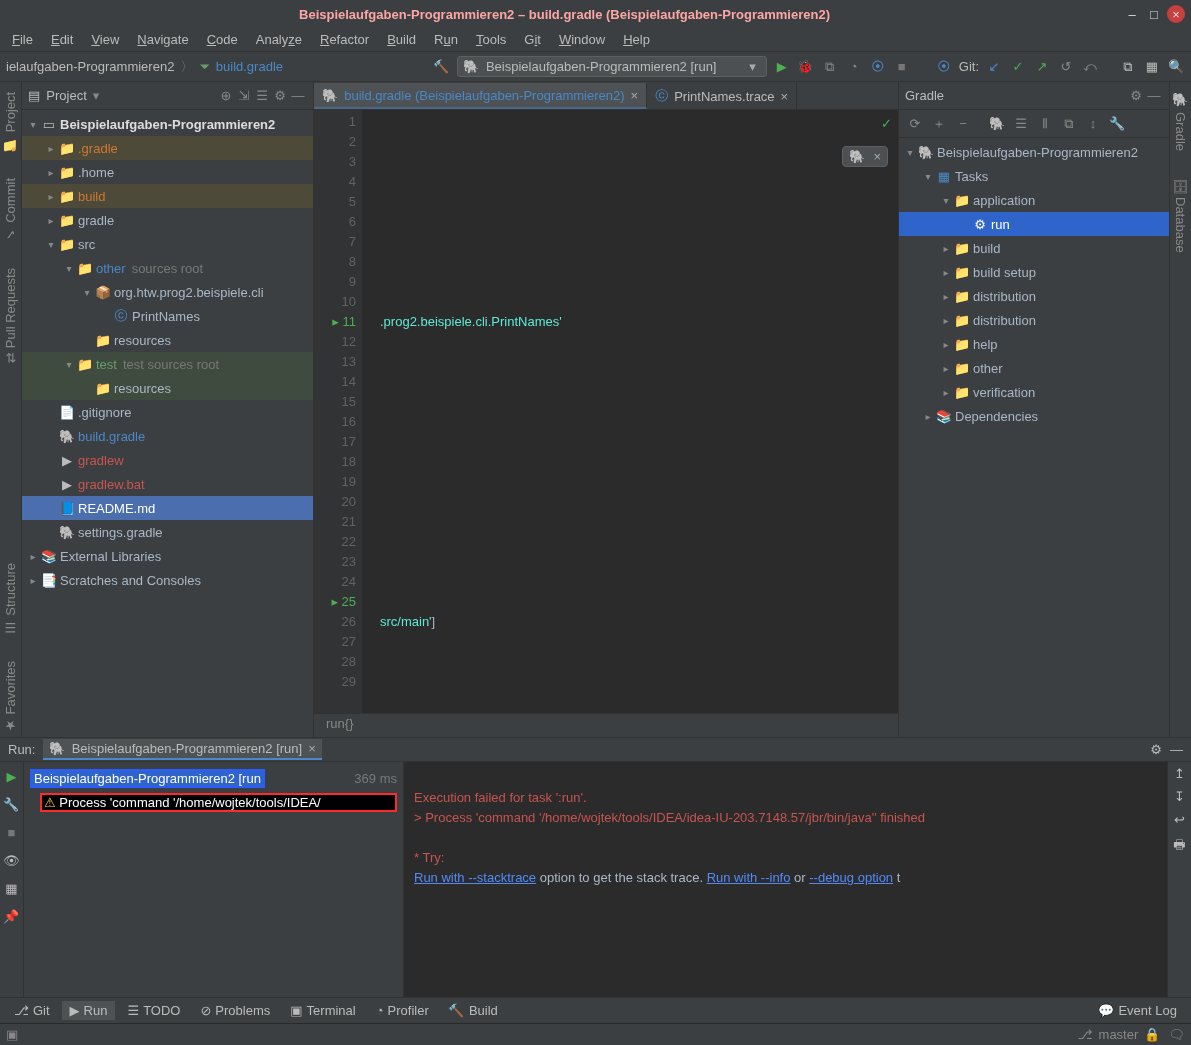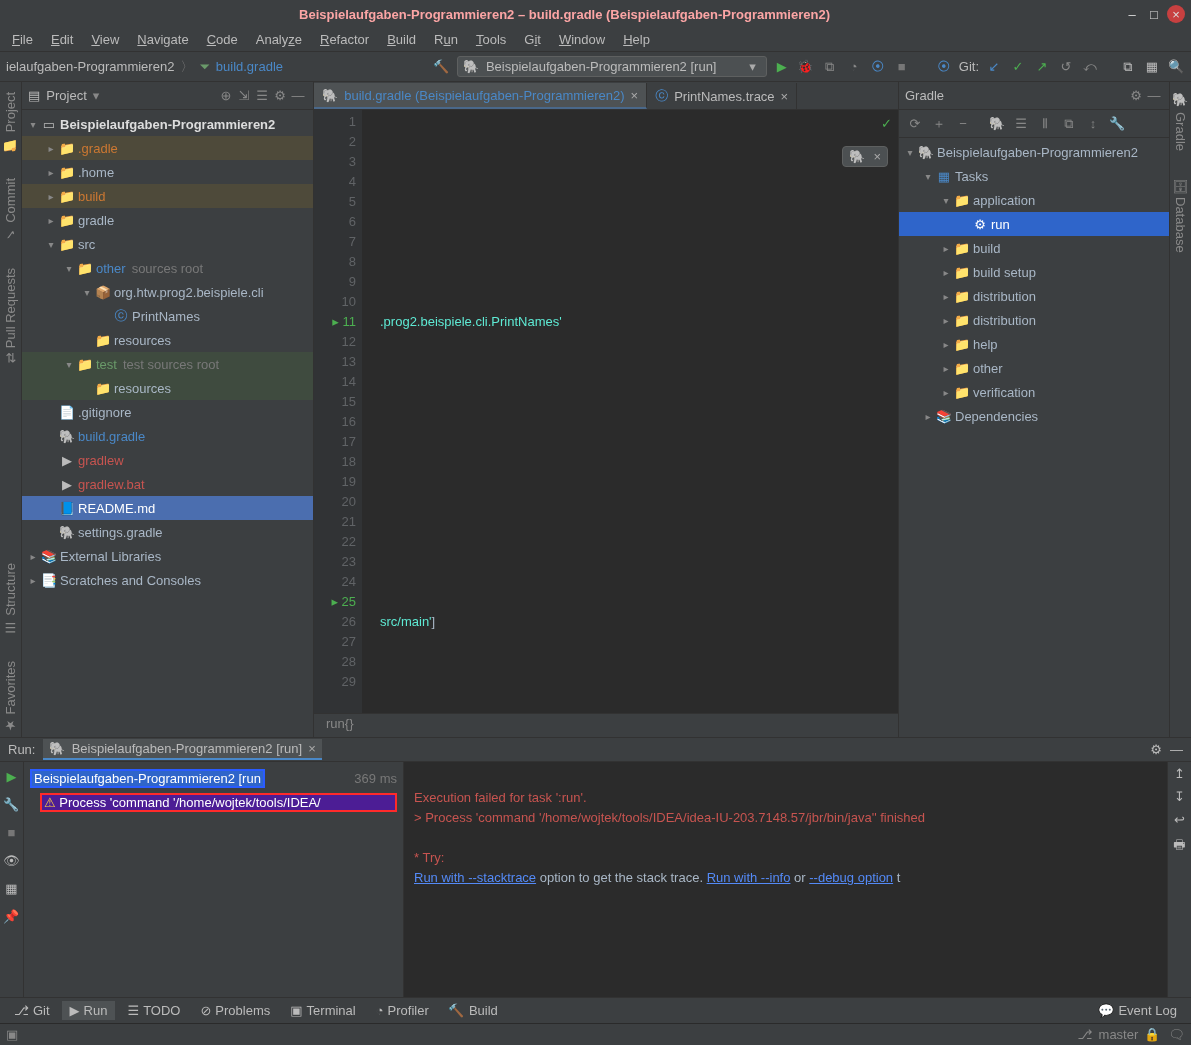--- a/index.html
+++ b/index.html
@@ -57,21 +57,21 @@
 .runhdr { height:24px; display:flex; align-items:center; padding:0 8px; gap:8px; border-bottom:1px solid #323232; }
 .runtab { background:#4e5254; border-bottom:2px solid #4a88c7; padding:2px 6px; display:flex; align-items:center; gap:6px; }
 .runtab .cls { cursor:pointer; color:#aaa; }
 .runbody { flex:1; display:flex; }
 .runside { width:24px; display:flex; flex-direction:column; align-items:center; padding:4px 0; gap:8px; border-right:1px solid #323232; }
 .runside .ico { width:20px; height:20px; display:flex; align-items:center; justify-content:center; cursor:pointer; }
 .runtree { width:380px; border-right:1px solid #323232; padding:4px 2px; font-size:13px; }
 .runtree .line { display:flex; align-items:center; height:24px; padding:0 4px; gap:4px; }
 .runtree .boxblue { border:2px solid #2a5cff; padding:0 2px; background:#2f65ca; color:#fff; }
 .runtree .boxblue2 { border:2px solid #2a5cff; padding:0 2px; }
-.runtree .boxred { border:2px solid #ff2a2a; background:#4c1d95; color:#fff; padding:0 2px; flex:1; white-space:nowrap; overflow:hidden; }
+.runtree .boxred { border:2px solid #ff2a2a; background:#000000; color:#fff; padding:0 2px; flex:1; white-space:nowrap; overflow:hidden; }
 .runtree .ms { color:#787878; margin-left:auto; }
 .runout { flex:1; background:#2b2b2b; font-family:Menlo,Consolas,monospace; font-size:12px; padding:6px 10px; color:#a9b7c6; line-height:20px; white-space:pre; overflow:hidden; }
 .runout .err { color:#c75450; }
 .runout .link { color:#548af7; text-decoration:underline; cursor:pointer; }
 .runright { width:24px; display:flex; flex-direction:column; align-items:center; padding:4px 0; gap:8px; border-left:1px solid #323232; }
 .statusbar { height:26px; border-top:1px solid #323232; display:flex; align-items:center; padding:0 6px; gap:4px; }
 .statusbar .sbbtn { padding:2px 8px; color:#bbb; display:flex; align-items:center; gap:4px; cursor:pointer; }
 .statusbar .sbbtn.active { background:#4e5254; }
 .bottombar { height:22px; border-top:1px solid #2a2a2a; display:flex; align-items:center; padding:0 6px; color:#888; }
 </style>

